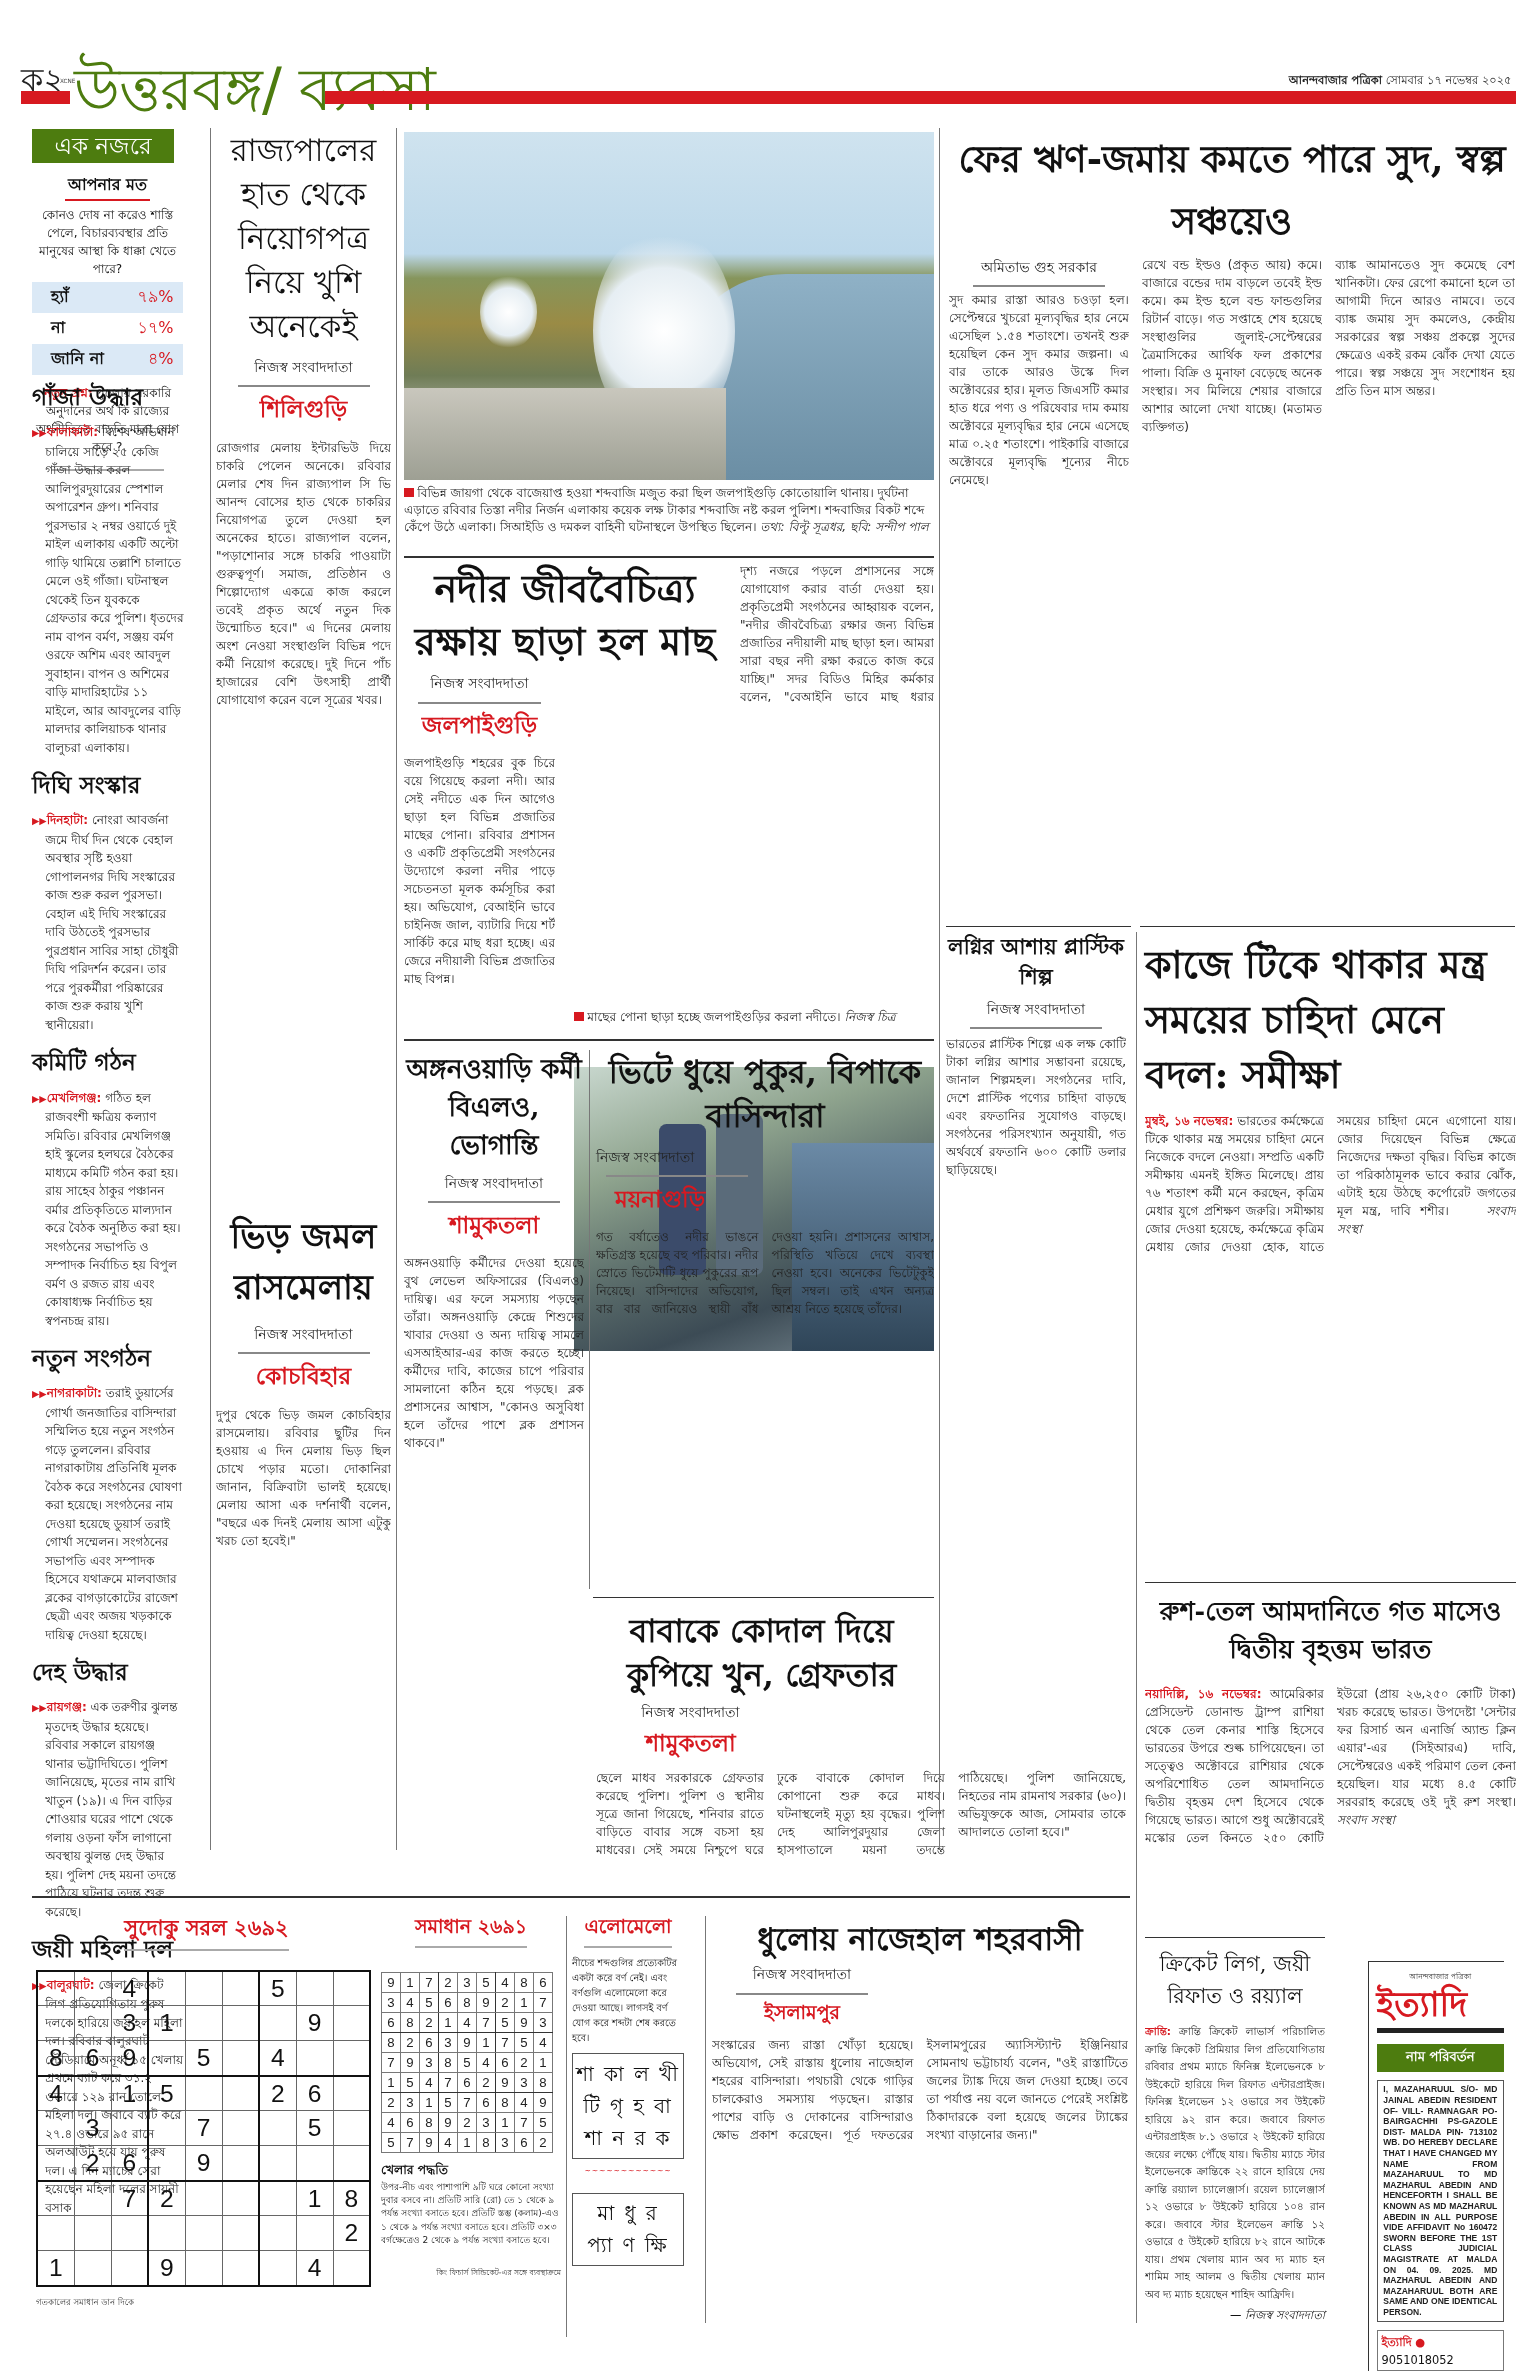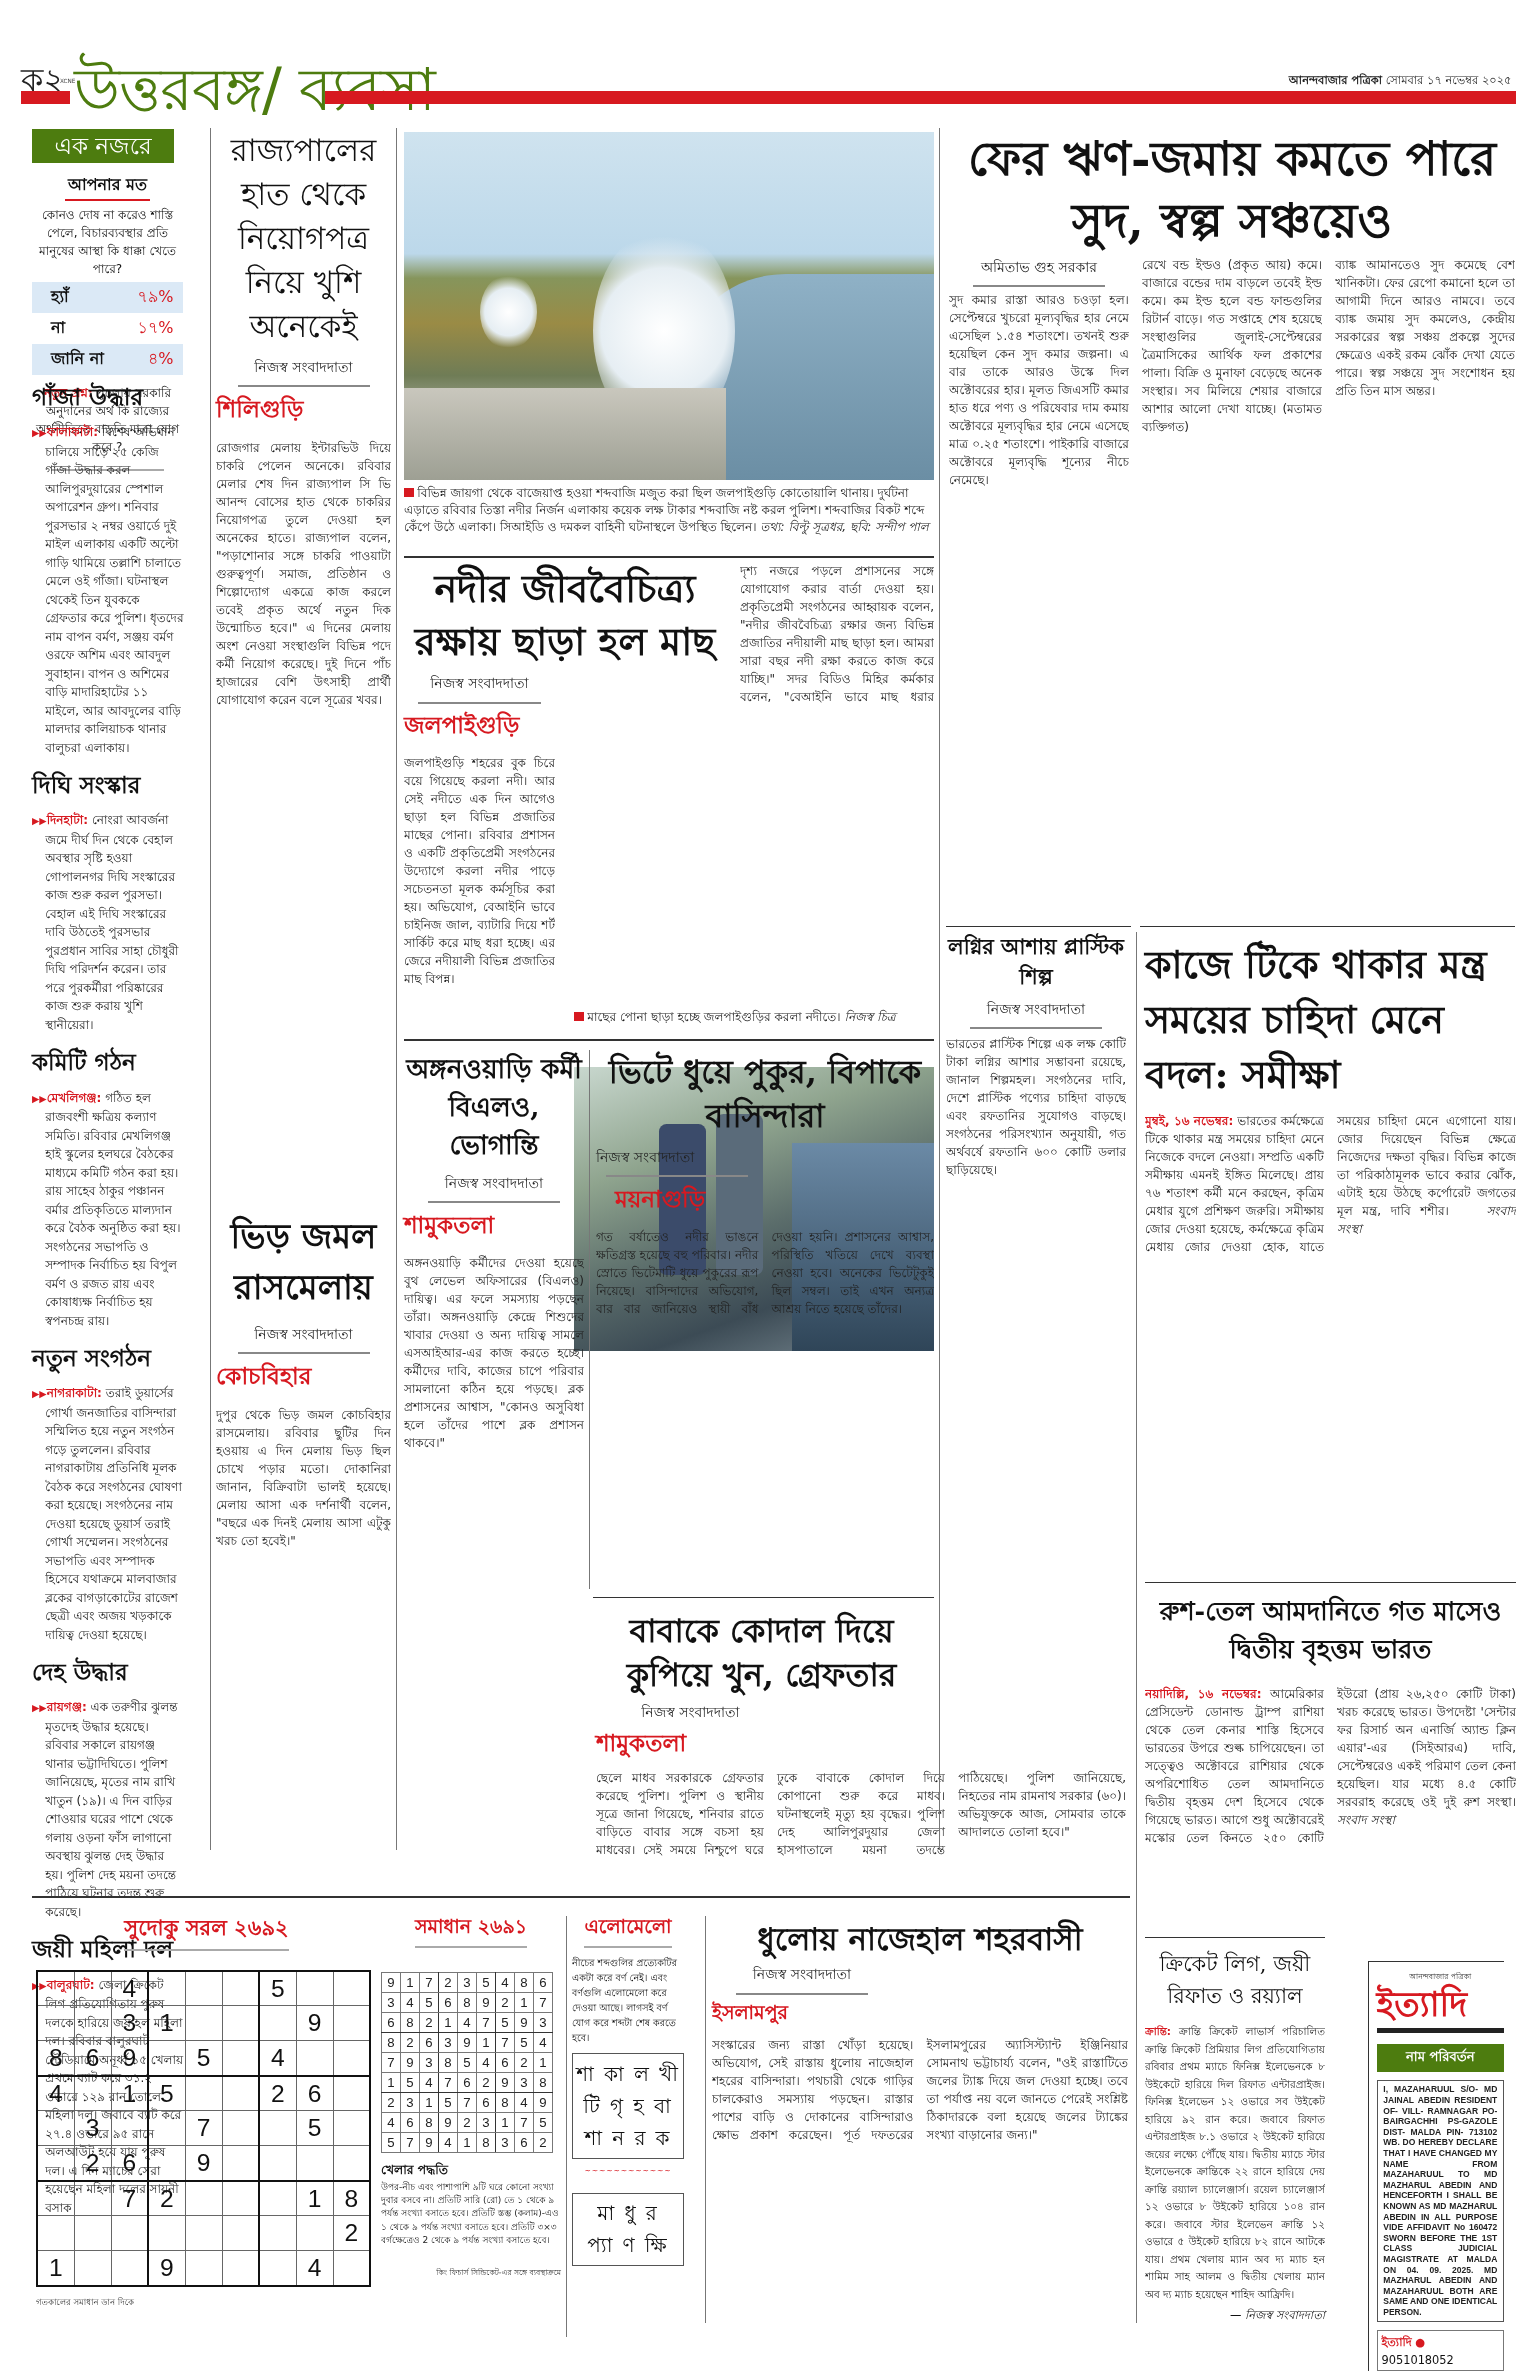--- a/index.html
+++ b/index.html
@@ -10,21 +10,21 @@
 .masthead-title{left:74px;top:45px;font-size:59px;font-weight:normal;color:#4d7c0f;letter-spacing:-0.9px}
 .redbar-l{left:21px;top:91px;width:49px;height:13.2px;background:#d71920}
 .redbar-r{left:325px;top:91px;width:1191px;height:13.2px;background:#d71920}
 .date-line{right:26.5px;top:72px;font-size:11.4px;color:#222}
 .vline{background:#777;width:0.9px}
 .hline{background:#333;height:1.9px}
 .body-text{font-size:12px;line-height:18px;text-align:justify;color:#222;font-family:"DejaVu Sans",sans-serif}
 .hd-serif{font-family:"DejaVu Serif",serif;color:#111;text-align:center}
 .byline{font-size:14px;text-align:center;color:#222}
 .byline-rule{height:1.9px;background:#888;margin:5.7px auto 3.8px}
-.dateline-red{color:#d71920;font-weight:bold;font-size:23px;text-align:left}
+.dateline-red{color:#d71920;font-weight:bold;font-size:23px;text-align:center}
 .ek-header{left:32px;top:129px;width:142px;height:34px;background:#4d7c0f;color:#fff;font-size:23px;text-align:center;line-height:34px}
 .sec-title{font-size:23px;font-weight:bold;color:#111;margin:9.5px 0 5.7px}
 .brief{font-size:12px;line-height:18.5px;padding-left:13.2px;text-indent:-13.2px;color:#222}
 .brief .place{color:#d71920;font-weight:bold}
 .brief .arrow{color:#d71920;font-size:9.5px}
 .poll-row{display:flex;justify-content:space-between;padding:1.9px 9.5px 1.9px 19px;font-size:16px;font-weight:bold}
 .poll-row.shade{background:#dbe9f6}
 .pct{color:#d71920;font-weight:normal}
 .photo{background:linear-gradient(180deg,#cfe3ef 0%,#bcd8ea 35%,#86955c 42%,#9a8b45 55%,#6f7c56 70%,#b9bcb0 85%,#8da4a8 100%);position:relative;overflow:hidden}
 .photo .smoke{position:absolute;border-radius:50%;background:radial-gradient(circle,#fff 0%,#e6eef3 50%,rgba(230,238,243,0) 75%)}
@@ -182,21 +182,21 @@
 <div class="abs" style="left:596px;top:1609px;width:530px">
   <div class="hd-serif" style="width:331px;font-size:32px;line-height:44px;font-weight:bold">বাবাকে কোদাল দিয়ে কুপিয়ে খুন, গ্রেফতার</div>
   <div class="byline" style="width:189px;margin-top:3.8px">নিজস্ব সংবাদদাতা</div>
   <div class="dateline-red" style="width:189px">শামুকতলা</div>
   <div class="body-text" style="margin-top:5.7px;height:123px;overflow:hidden;column-count:3;column-gap:13.2px">ছেলে মাধব সরকারকে গ্রেফতার করেছে পুলিশ। পুলিশ ও স্থানীয় সূত্রে জানা গিয়েছে, শনিবার রাতে বাড়িতে বাবার সঙ্গে বচসা হয় মাধবের। সেই সময়ে নিশ্চুপে ঘরে ঢুকে বাবাকে কোদাল দিয়ে কোপানো শুরু করে মাধব। ঘটনাস্থলেই মৃত্যু হয় বৃদ্ধের। পুলিশ দেহ আলিপুরদুয়ার জেলা হাসপাতালে ময়না তদন্তে পাঠিয়েছে। পুলিশ জানিয়েছে, নিহতের নাম রামনাথ সরকার (৬০)। অভিযুক্তকে আজ, সোমবার তাকে আদালতে তোলা হবে।"</div>
 </div>
 
 <div class="abs vline" style="left:939px;top:128px;height:1722px"></div>
 
 <div class="abs" style="left:949px;top:128px;width:566px">
-  <div class="hd-serif" style="font-size:47px;line-height:62px;font-weight:bold">ফের ঋণ-জমায় কমতে পারে সুদ, স্বল্প সঞ্চয়েও</div>
+  <div class="hd-serif" style="font-size:37px;line-height:62px;font-weight:bold">ফের ঋণ-জমায় কমতে পারে সুদ, স্বল্প সঞ্চয়েও</div>
   <div style="display:flex;gap:13.2px;margin-top:3.8px">
     <div style="width:180px">
       <div class="byline">অমিতাভ গুহ সরকার</div>
       <div class="byline-rule" style="width:132px"></div>
       <div class="body-text" style="height:511px;overflow:hidden">সুদ কমার রাস্তা আরও চওড়া হল। সেপ্টেম্বরে খুচরো মূল্যবৃদ্ধির হার নেমে এসেছিল ১.৫৪ শতাংশে। তখনই শুরু হয়েছিল কেন সুদ কমার জল্পনা। এ বার তাকে আরও উস্কে দিল অক্টোবরের হার। মূলত জিএসটি কমার হাত ধরে পণ্য ও পরিষেবার দাম কমায় অক্টোবরে মূল্যবৃদ্ধির হার নেমে এসেছে মাত্র ০.২৫ শতাংশে। পাইকারি বাজারে অক্টোবরে মূল্যবৃদ্ধি শূন্যের নীচে নেমেছে।</div>
     </div>
     <div class="body-text" style="width:180px;height:539px;overflow:hidden">রেখে বন্ড ইল্ডও (প্রকৃত আয়) কমে। বাজারে বন্ডের দাম বাড়লে তবেই ইল্ড কমে। কম ইল্ড হলে বন্ড ফান্ডগুলির রিটার্ন বাড়ে। গত সপ্তাহে শেষ হয়েছে সংস্থাগুলির জুলাই-সেপ্টেম্বরের ত্রৈমাসিকের আর্থিক ফল প্রকাশের পালা। বিক্রি ও মুনাফা বেড়েছে অনেক সংস্থার। সব মিলিয়ে শেয়ার বাজারে আশার আলো দেখা যাচ্ছে। (মতামত ব্যক্তিগত)</div>
     <div class="body-text" style="width:180px;height:539px;overflow:hidden">ব্যাঙ্ক আমানতেও সুদ কমেছে বেশ খানিকটা। ফের রেপো কমানো হলে তা আগামী দিনে আরও নামবে। তবে ব্যাঙ্ক জমায় সুদ কমলেও, কেন্দ্রীয় সরকারের স্বল্প সঞ্চয় প্রকল্পে সুদের ক্ষেত্রেও একই রকম ঝোঁক দেখা যেতে পারে। স্বল্প সঞ্চয়ে সুদ সংশোধন হয় প্রতি তিন মাস অন্তর।</div>
   </div>
 </div>

